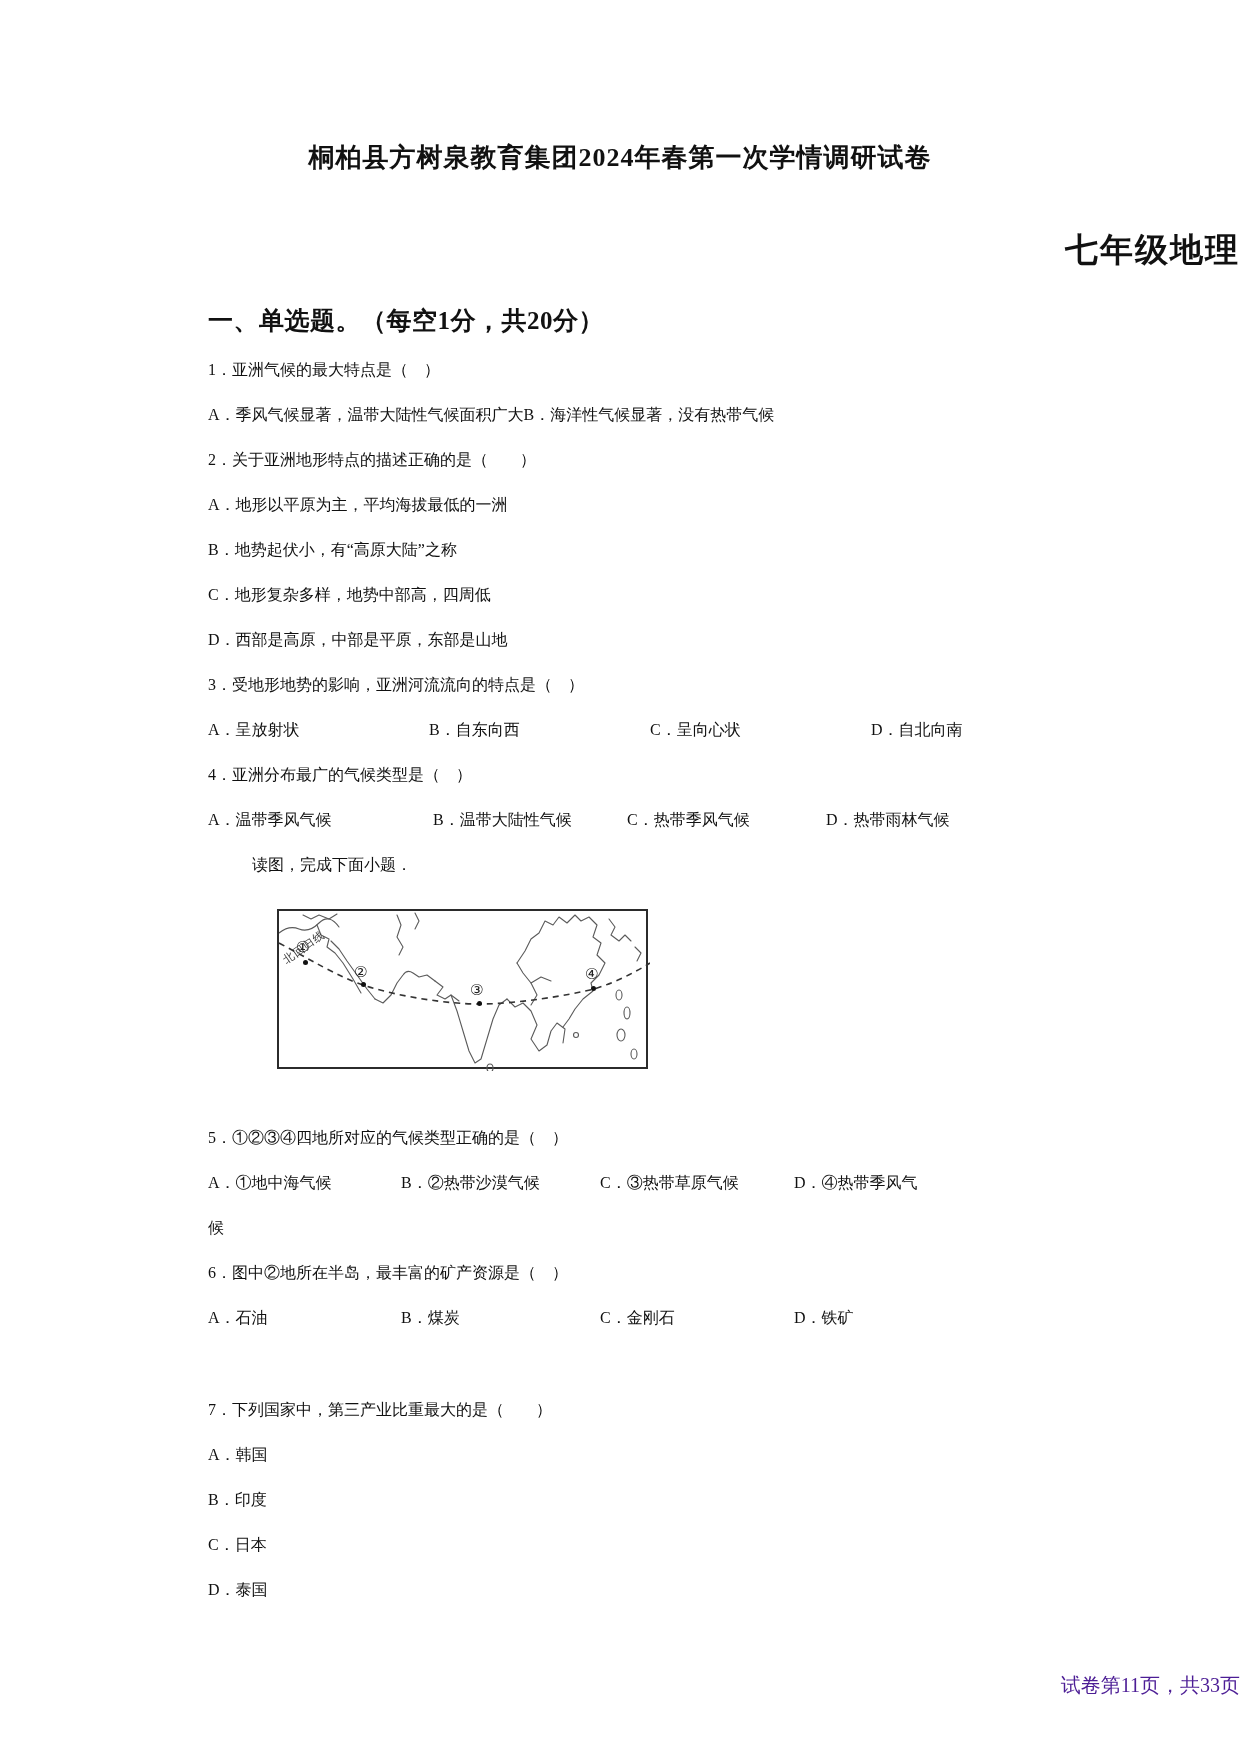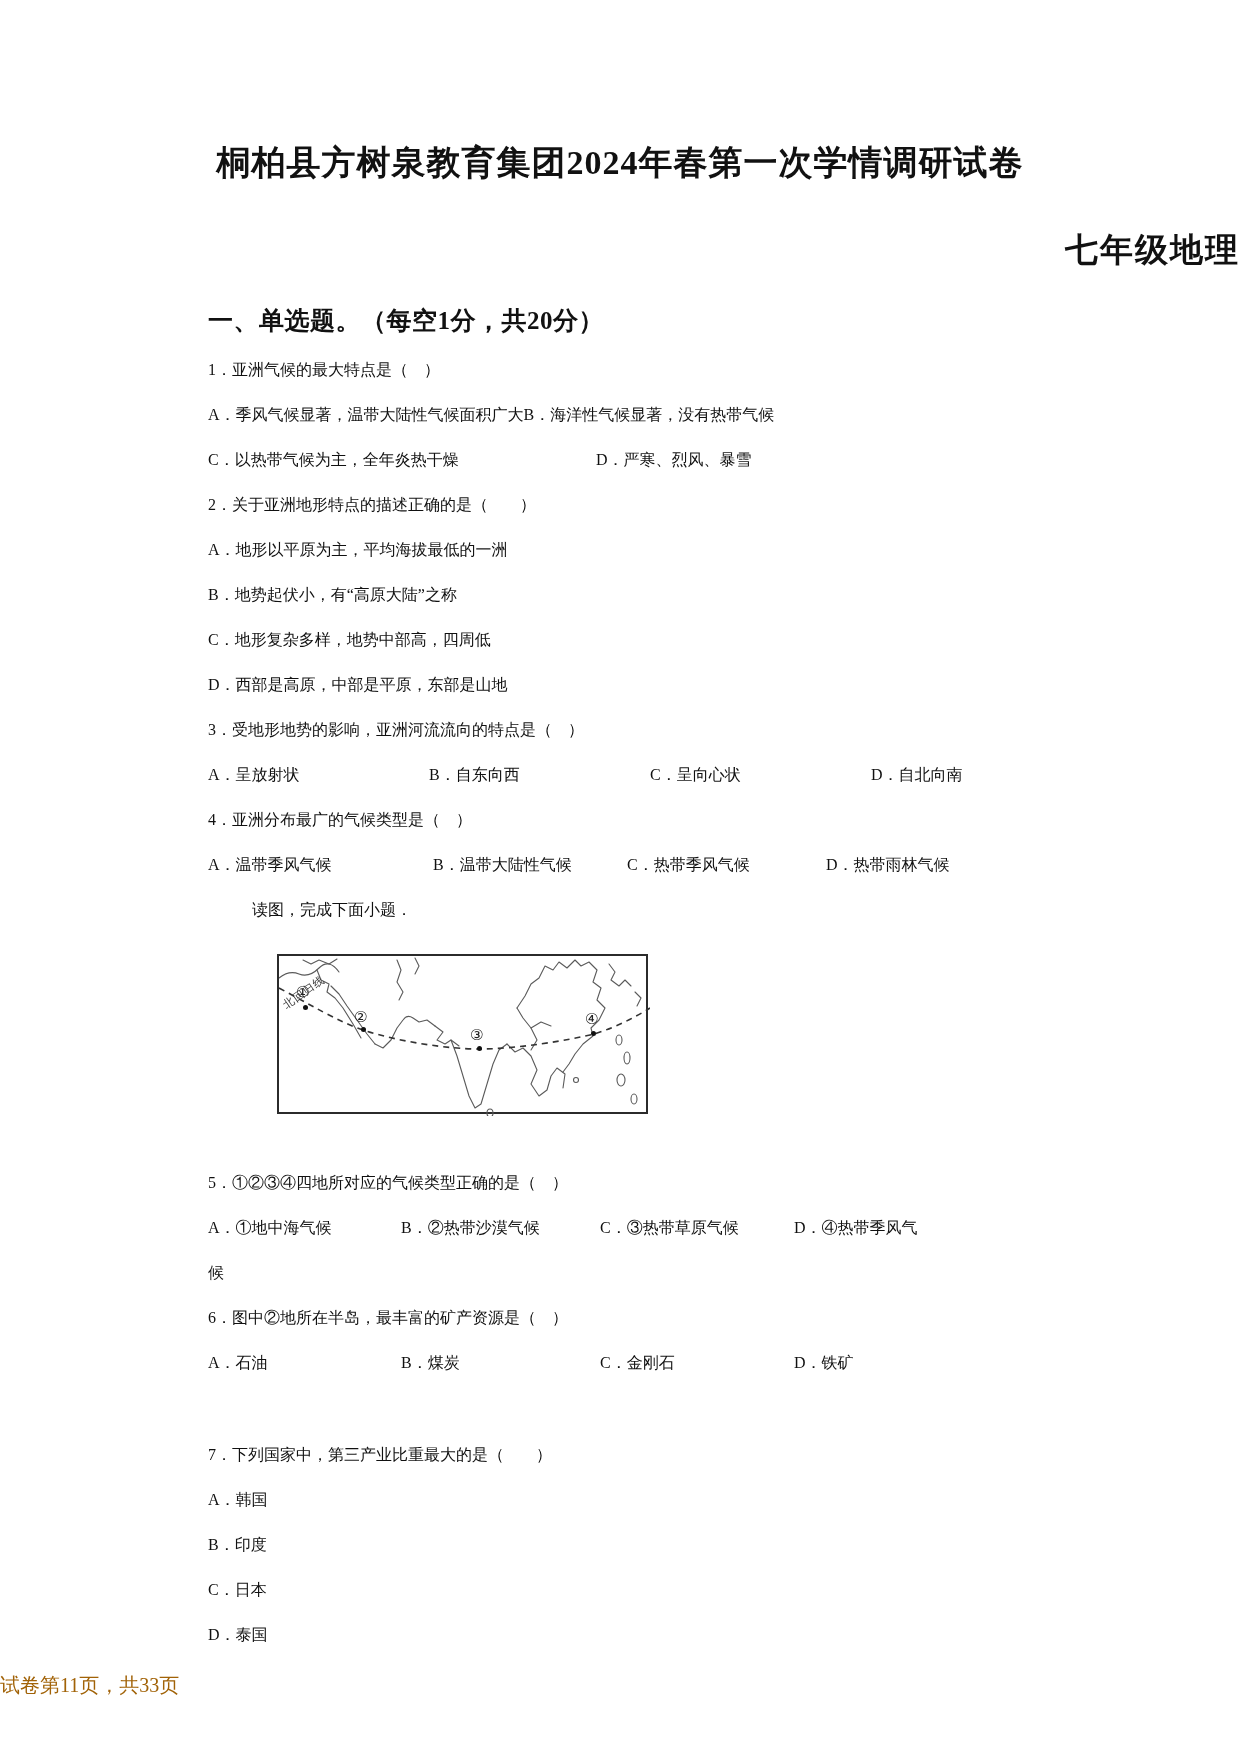--- a/index.html
+++ b/index.html
@@ -12,21 +12,21 @@
     background: #ffffff;
     color: #111;
     font-family: "Liberation Serif", "DejaVu Serif", serif;
     overflow: hidden;
   }
   .doc-title {
     position: absolute;
     top: 140px; left: 0;
     width: 100%;
     text-align: center;
-    font-size: 34px;
+    font-size: 26px;
     font-weight: bold;
     letter-spacing: 1px;
   }
   .doc-subtitle {
     position: absolute;
     top: 228px; left: 0;
     width: 100%;
     text-align: right;
     font-size: 33px;
     font-weight: bold;
@@ -89,42 +89,38 @@
     font-size: 11px;
     color: #333;
     transform: rotate(-35deg);
     transform-origin: left top;
     letter-spacing: 1px;
   }
   .page-footer {
     position: absolute;
     top: 1672px; left: 0;
     width: 100%;
-    text-align: left;
+    text-align: right;
     font-size: 20px;
-    color: #a16207;
+    color: #4c1d95;
   }
 </style>
 </head>
 <body>
 
 <div class="page">
 
   <div class="doc-title">桐柏县方树泉教育集团2024年春第一次学情调研试卷</div>
   <div class="doc-subtitle">七年级地理</div>
   <div class="section-header">一、单选题。（每空1分，共20分）</div>
 
   <div class="content">
 
     <div class="tline">1．亚洲气候的最大特点是（　）</div>
     <div class="tline">A．季风气候显著，温带大陆性气候面积广大B．海洋性气候显著，没有热带气候</div>
-    <div class="tline opt-row row-q1cd">
-      <span class="c1">C．以热带气候为主，全年炎热干燥</span>
-      <span>D．严寒、烈风、暴雪</span>
-    </div>
 
     <div class="tline">2．关于亚洲地形特点的描述正确的是（　　）</div>
     <div class="tline">A．地形以平原为主，平均海拔最低的一洲</div>
     <div class="tline">B．地势起伏小，有“高原大陆”之称</div>
     <div class="tline">C．地形复杂多样，地势中部高，四周低</div>
     <div class="tline">D．西部是高原，中部是平原，东部是山地</div>
 
     <div class="tline">3．受地形地势的影响，亚洲河流流向的特点是（　）</div>
     <div class="tline opt-row row-q3">
       <span class="c1">A．呈放射状</span>

